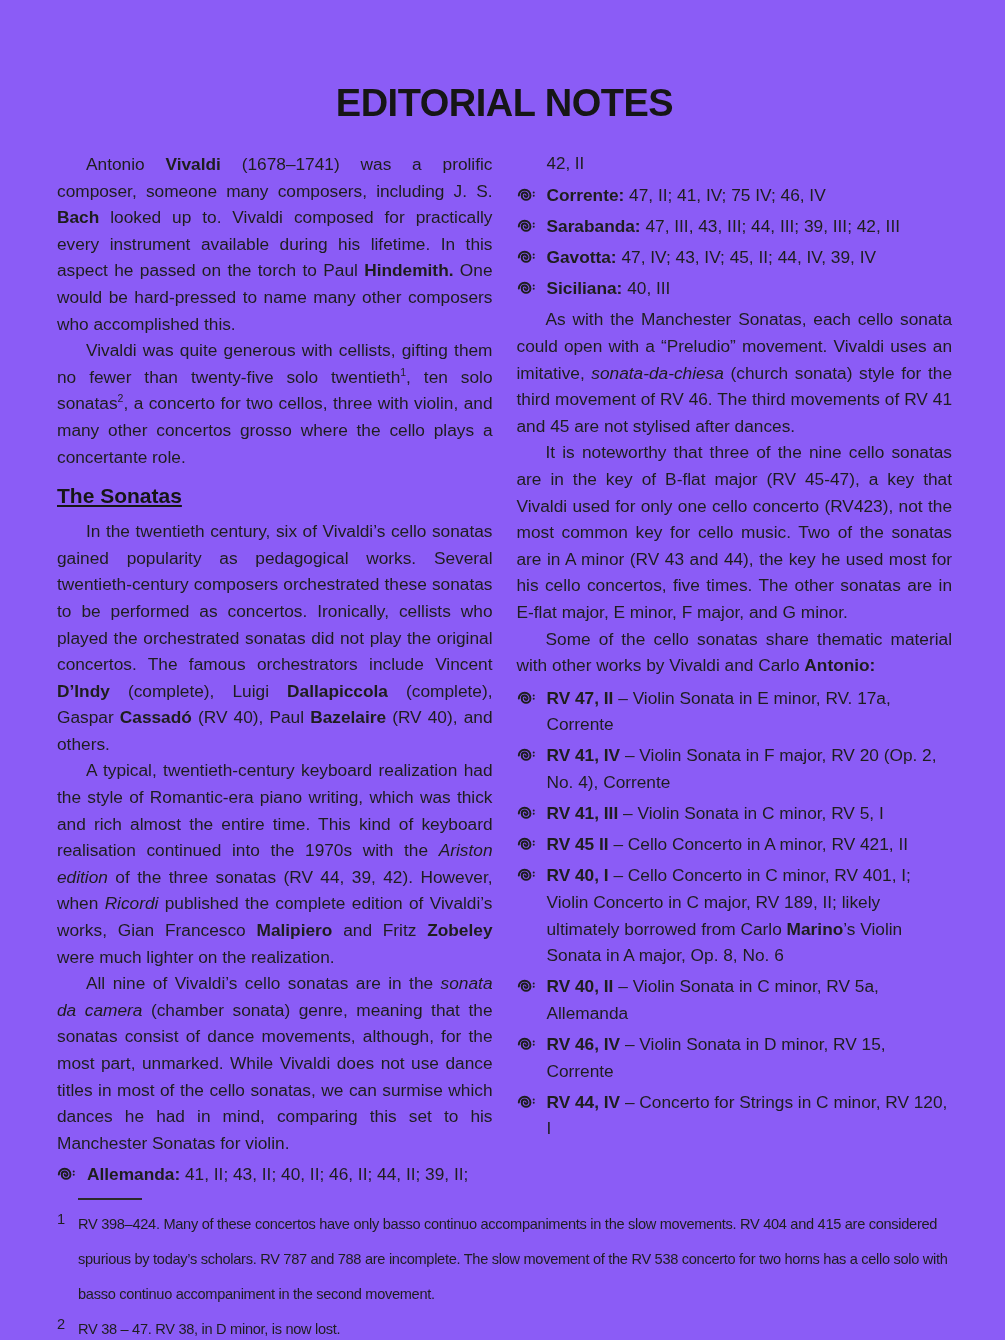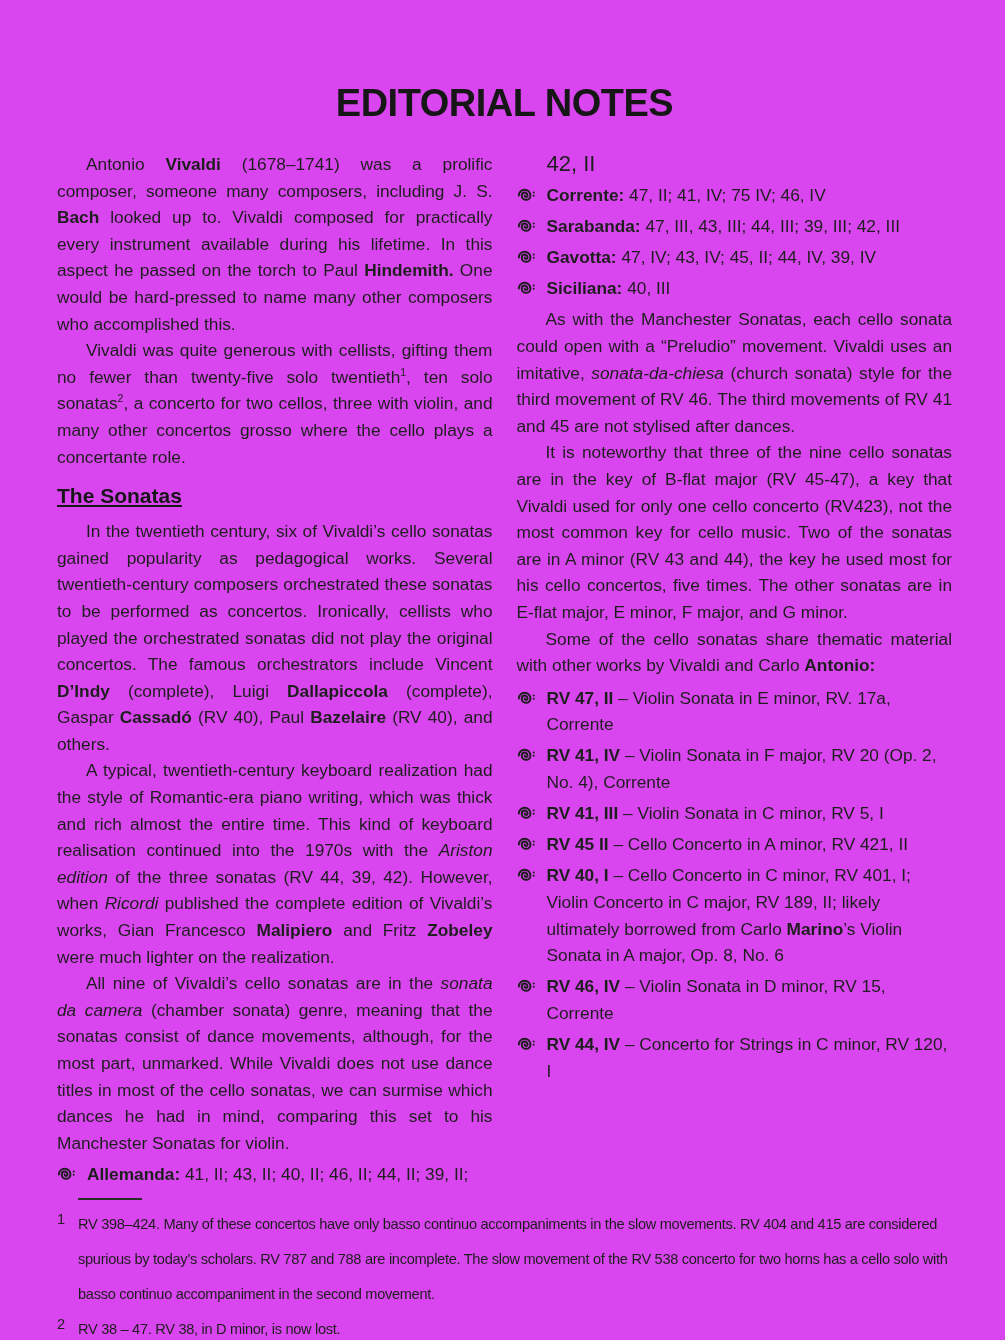--- a/index.html
+++ b/index.html
@@ -1,20 +1,20 @@
 <!DOCTYPE html>
 <html><head>
 <meta charset="utf-8">
 <style>
   html, body { margin: 0; padding: 0; background: #ffffff; }
   .page {
     position: relative;
     width: 1005px;
     height: 1340px;
-    background: #d946ef;
+    background: #8b5cf6;
     box-sizing: border-box;
     padding: 82px 53px 0 57px;
     font-family: "Liberation Sans", sans-serif;
     color: #1e1e1e;
     overflow: hidden;
   }
   h1.doc-title {
     margin: 0 0 27px 0;
     text-align: center;
     font-size: 38px;
@@ -46,21 +46,21 @@
   .bullet-item { display: flex; margin: 4.5px 0; }
   .bullet-ico { flex: 0 0 30px; box-sizing: border-box; padding-top: 6px; }
   .bullet-txt {
     flex: 1;
     font-size: 17.3px;
     line-height: 26.6px;
     text-align: left;
   }
   .continuation {
     padding-left: 30px;
-    font-size: 22px;
+    font-size: 17px;
     line-height: 26.6px;
     margin-bottom: 4.5px;
   }
   .para-gap { margin-top: 6px; }
   .footnotes {
     position: absolute;
     left: 57px;
     right: 53px;
     top: 1198px;
   }
@@ -178,20 +178,26 @@
       <div class="bullet-item">
         <span class="bullet-ico"><svg viewBox="0 0 20 16" width="19" height="15">
               <use href="#spiral-bullet"></use>
             </svg></span>
         <span class="bullet-txt"><span class="s-bold">RV 40, I</span><span> – Cello Concerto in C minor, RV 401, I; Violin Concerto in C major, RV 189, II; likely ultimately borrowed from Carlo </span><span class="s-bold">Marino</span><span>’s Violin Sonata in A major, Op. 8, No. 6</span></span>
       </div>
       <div class="bullet-item">
         <span class="bullet-ico"><svg viewBox="0 0 20 16" width="19" height="15">
               <use href="#spiral-bullet"></use>
             </svg></span>
+        <span class="bullet-txt"><span class="s-bold">RV 40, II</span><span> – Violin Sonata in C minor, RV 5a, Allemanda</span></span>
+      </div>
+      <div class="bullet-item">
+        <span class="bullet-ico"><svg viewBox="0 0 20 16" width="19" height="15">
+              <use href="#spiral-bullet"></use>
+            </svg></span>
         <span class="bullet-txt"><span class="s-bold">RV 46, IV</span><span> – Violin Sonata in D minor, RV 15, Corrente</span></span>
       </div>
       <div class="bullet-item">
         <span class="bullet-ico"><svg viewBox="0 0 20 16" width="19" height="15">
               <use href="#spiral-bullet"></use>
             </svg></span>
         <span class="bullet-txt"><span class="s-bold">RV 44, IV</span><span> – Concerto for Strings in C minor, RV 120, I</span></span>
       </div>
     </div>
   </div>

